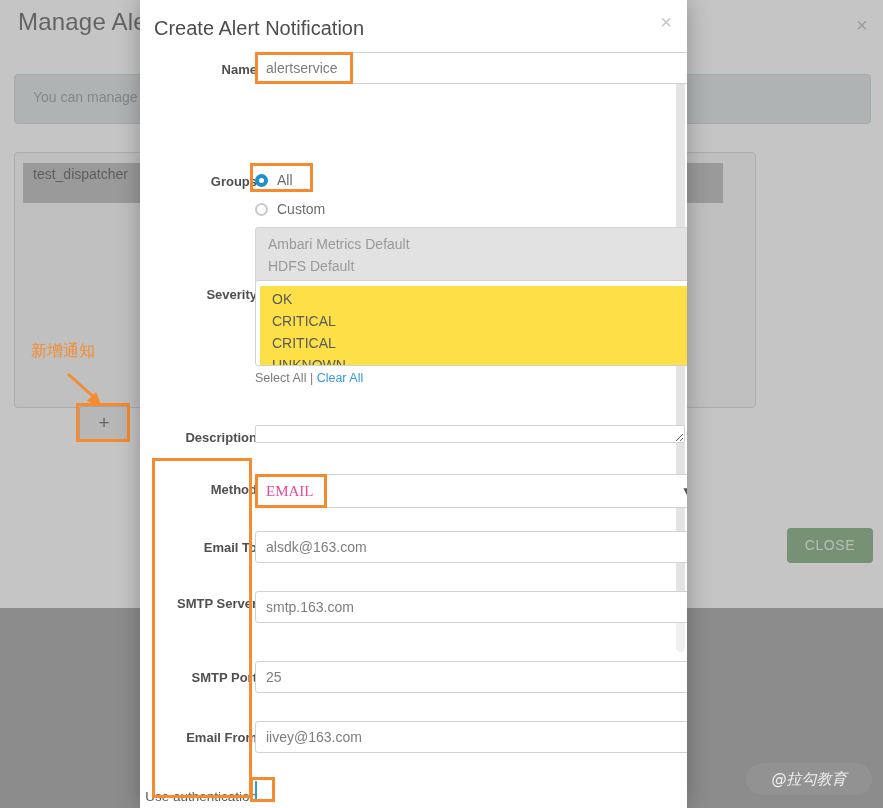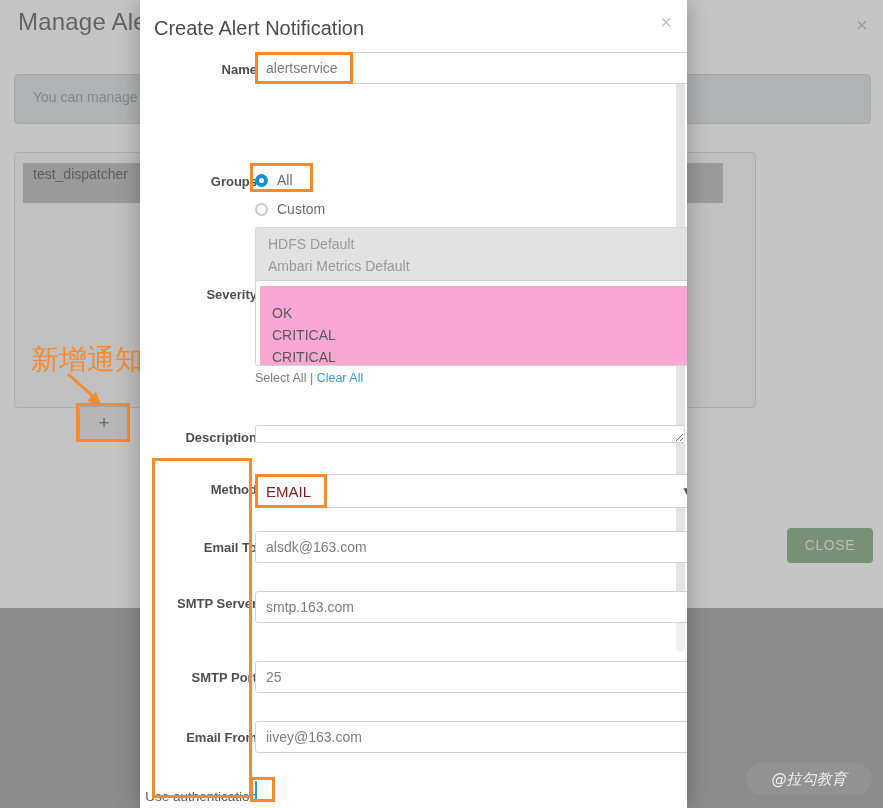--- a/index.html
+++ b/index.html
@@ -42,21 +42,21 @@
     position:absolute;left:787px;top:528px;width:86px;height:35px;
     background:#76a473;border-radius:4px;color:#e7f0e6;font-size:14px;
     line-height:35px;text-align:center;letter-spacing:.6px;
   }
   #bg-x{
     position:absolute;left:856px;top:14px;font-size:20px;color:#b5b5b5;
   }
 
   
   #anno-text{
-    position:absolute;left:31px;top:341px;font-size:28px;color:#f58a2e;
+    position:absolute;left:31px;top:341px;font-size:16px;color:#f58a2e;
     font-family:"DejaVu Sans","Liberation Sans",sans-serif;white-space:nowrap;
   }
   #anno-arrow{position:absolute;left:64px;top:371px;width:44px;height:38px;}
   #anno-plus-box{
     position:absolute;left:76px;top:403px;width:54px;height:39px;
     border:3px solid #f58a2e;box-sizing:border-box;
   }
 
   
   #modal{
@@ -116,38 +116,38 @@
   .listbox.disabled{background:#e2e2e2;border-color:#d5d5d5;}
   .listbox .opt{
     font-size:14px;padding:1px 12px;line-height:20px;color:#595959;
     white-space:nowrap;
   }
   .listbox.disabled .opt{color:#999999;}
   .lb-scroll{
     position:absolute;right:3px;top:4px;width:7px;height:46px;
     background:#cfcfcf;border-radius:4px;
   }
-  .sev-fill{background:#f9a8d4;margin:0 4px;padding:16px 0;border-radius:1px;}
+  .sev-fill{background:#fde047;margin:0 4px;padding:2px 0;border-radius:1px;}
 
   .links{font-size:12.5px;color:#7d7d7d;margin-top:5px;}
   .links a{color:#7d7d7d;text-decoration:none;cursor:pointer;}
   .links a.blue{color:#3a9ad9;}
 
   textarea.desc{
     width:430px;height:18px;box-sizing:border-box;border:1px solid #d2d2d2;
     border-radius:2px;resize:vertical;font-size:13px;padding:2px 6px;
     font-family:"Liberation Sans",sans-serif;outline:none;color:#6d6d6d;
   }
 
   .selectwrap{position:relative;width:450px;}
   select.sel-method{
     width:450px;height:34px;box-sizing:border-box;border:1px solid #d2d2d2;
-    border-radius:3px;background:#fff;font-size:15px;color:#7f1d1d;
+    border-radius:3px;background:#fff;font-size:15px;color:#ec4899;
     padding:0 10px;-webkit-appearance:none;appearance:none;
-    font-family:Liberation Sans, sans-serif;outline:none;
+    font-family:Liberation Serif, serif;outline:none;
   }
   .caret{position:absolute;right:12px;top:10px;font-size:12px;color:#555;pointer-events:none;}
 
   .chk{
     width:15px;height:15px;box-sizing:border-box;border:1px solid #2e9bd6;
     background:#2e9bd6;border-radius:2px;position:relative;cursor:pointer;
   }
   .chk:after{
     content:"";position:absolute;left:4px;top:1px;width:4px;height:8px;
     border:solid #ffffff;border-width:0 2px 2px 0;transform:rotate(42deg);
@@ -223,22 +223,22 @@
         <div class="radio-line">
           <span class="radio on"></span>
           <span>All</span>
         </div>
         <div class="hl" style="left:-5px;top:-5px;width:63px;height:29px"></div>
         <div class="radio-line" style="margin-top:5px">
           <span class="radio"></span>
           <span>Custom</span>
         </div>
         <div class="listbox disabled" style="margin-top:6px;height:84px">
+          <div class="opt">Ambari Metrics Default</div>
           <div class="opt">HDFS Default</div>
-          <div class="opt">Ambari Metrics Default</div>
           <div class="opt">YARN Default</div>
           <div class="opt">MapReduce2 Default</div>
 
           <div class="lb-scroll"></div>
         </div>
         <div class="links">
           <a>Select All</a>
           <span>|</span>
           <a>Clear All</a>
         </div>

